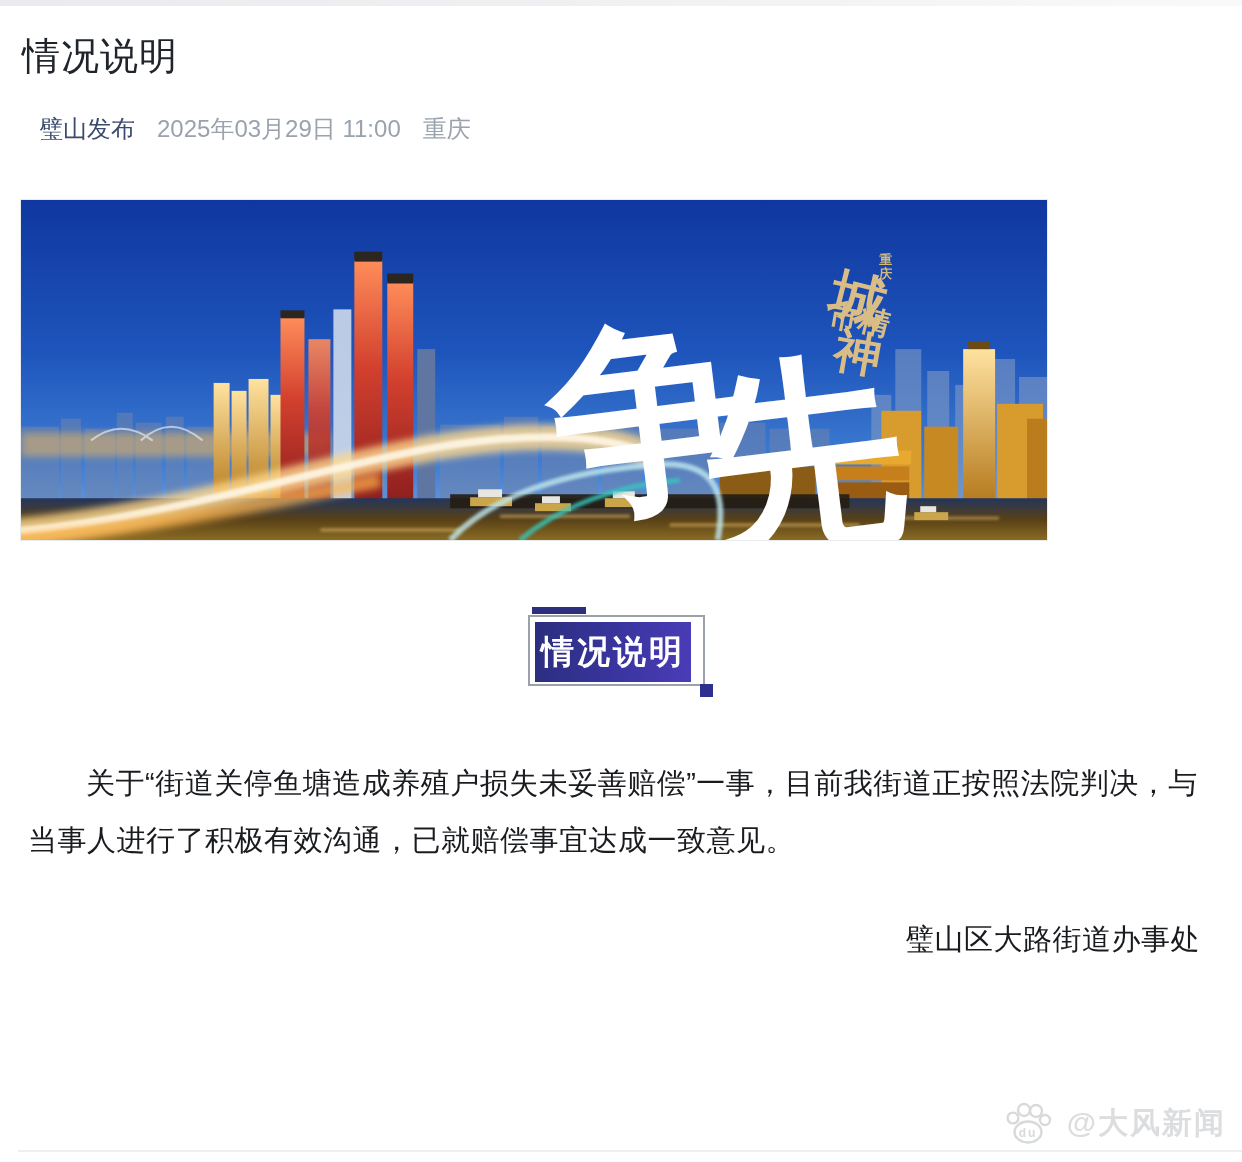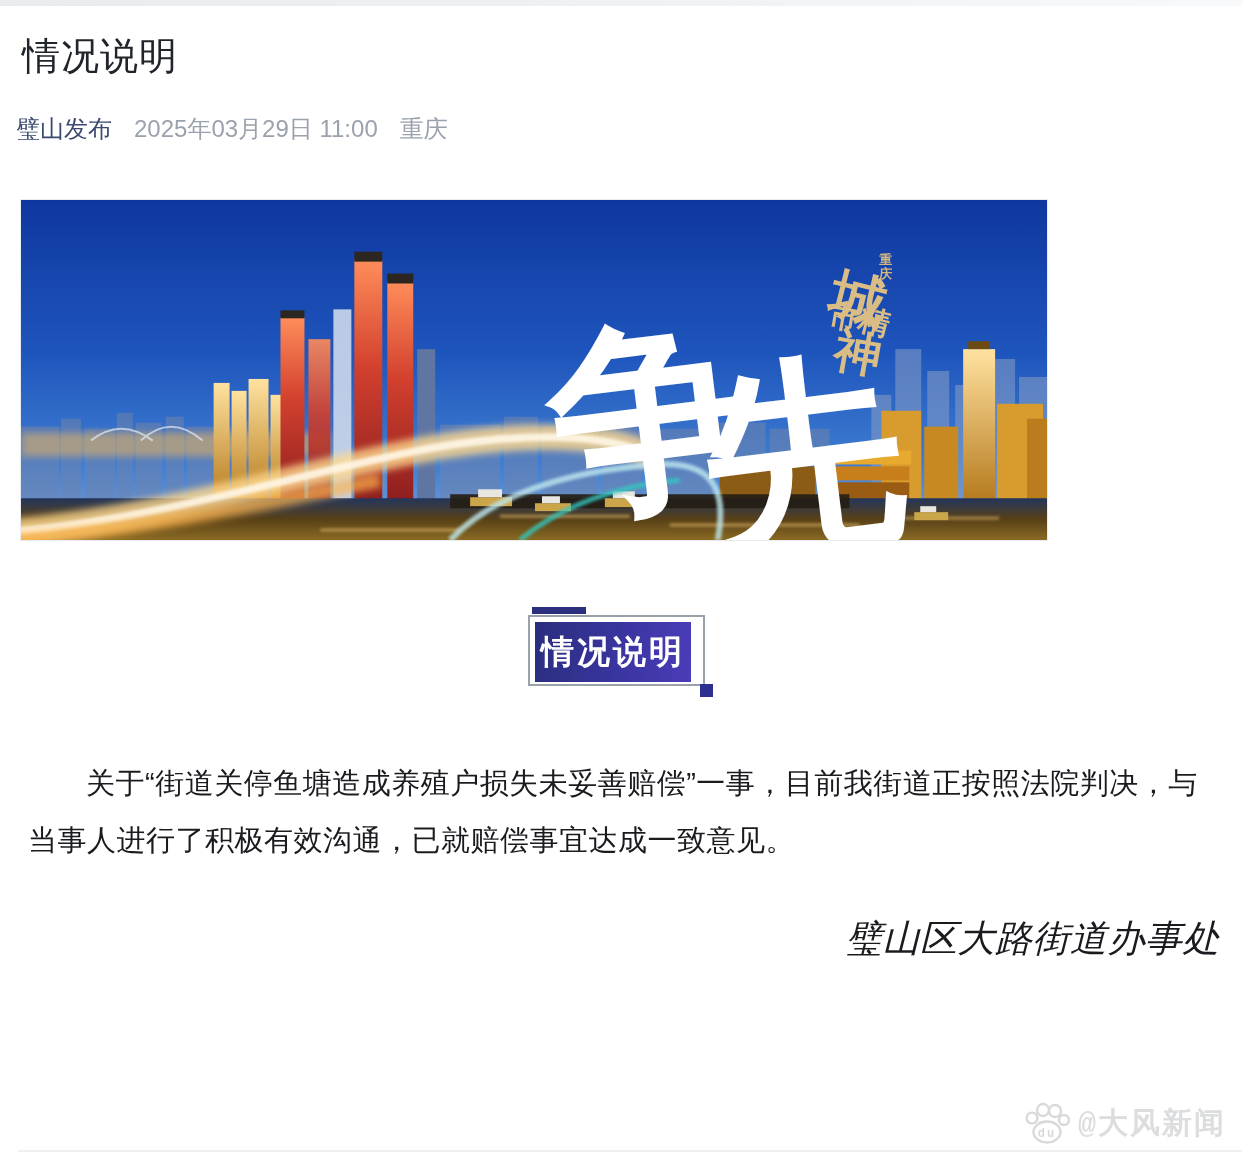--- a/index.html
+++ b/index.html
@@ -6,45 +6,45 @@
   body{
     width:1242px;height:1162px;position:relative;overflow:hidden;
     font-family:"Liberation Sans","DejaVu Sans",sans-serif;
     -webkit-font-smoothing:antialiased;
   }
   .top-strip{height:6px;background:linear-gradient(90deg,#e9ebee 0%,#eef0f2 45%,#f8f9fa 100%);}
   .article-title{
     margin:26px 0 0 22px;font-size:38px;line-height:48px;font-weight:400;
     color:#20242b;letter-spacing:1px;
   }
-  .byline{margin:34px 0 0 16px;font-size:24px;line-height:29px;display:flex;gap:22px;align-items:flex-end;}
+  .byline{margin:34px 0 0 39px;font-size:24px;line-height:29px;display:flex;gap:22px;align-items:flex-end;}
   .byline .source{color:#3b4a6e;cursor:pointer;}
   .byline .meta{color:#9aa2ad;}
   .banner{
     margin:56px 0 0 20px;width:1028px;height:342px;position:relative;
     border:1px solid #e9ecef;box-sizing:border-box;overflow:hidden;background:#1c4db4;
   }
   .banner svg{display:block;width:100%;height:100%;}
   .badge-area{display:flex;justify-content:center;margin-top:66px;}
   .badge{position:relative;width:186px;height:92px;}
   .badge-bar{position:absolute;left:4px;top:0;width:54px;height:7px;background:#2b2f7d;}
   .badge-outline{position:absolute;left:0;top:8px;width:177px;height:71px;border:2px solid #9aa1a9;box-sizing:border-box;}
   .badge-fill{
     position:absolute;left:7px;top:15px;width:156px;height:60px;
     background:linear-gradient(97deg,#2a2e7e 0%,#3a35a0 55%,#4b3cb8 100%);
     display:flex;align-items:center;justify-content:center;
   }
   .badge-fill span{color:#ffffff;font-size:33px;font-weight:700;letter-spacing:3px;}
   .badge-square{position:absolute;left:172px;top:77px;width:13px;height:13px;background:#2e3090;}
   .content{margin:56px 22px 0 28px;font-size:29px;line-height:57px;color:#191b1f;letter-spacing:0.5px;}
   .content p{margin:0 0 16px 0;text-indent:2em;}
-  .signature{margin-top:40px;padding-right:22px;text-align:right;font-size:37px;line-height:60px;color:#191b1f;letter-spacing:0.5px;font-style:italic;}
+  .signature{margin-top:40px;padding-right:42px;text-align:right;font-size:29px;line-height:60px;color:#191b1f;letter-spacing:0.5px;}
   .watermark{
-    position:absolute;right:16px;top:1100px;display:flex;align-items:center;gap:6px;
-    color:#dcdddf;font-size:30px;font-weight:600;letter-spacing:2px;user-select:none;font-family:Liberation Mono, monospace;
+    position:absolute;right:16px;top:1100px;display:flex;align-items:center;gap:14px;
+    color:#dcdddf;font-size:30px;font-weight:600;letter-spacing:2px;user-select:none;
   }
   .bottom-line{position:absolute;left:18px;right:0;top:1150px;height:2px;background:#edf0f3;}
   .banner-headline{font-family:"DejaVu Serif","Liberation Serif",serif;font-weight:700;}
   .banner-gold-text{font-family:"DejaVu Serif","Liberation Serif",serif;font-weight:700;}
 </style>
 </head>
 <body>
 
 <div class="top-strip"></div>
 

